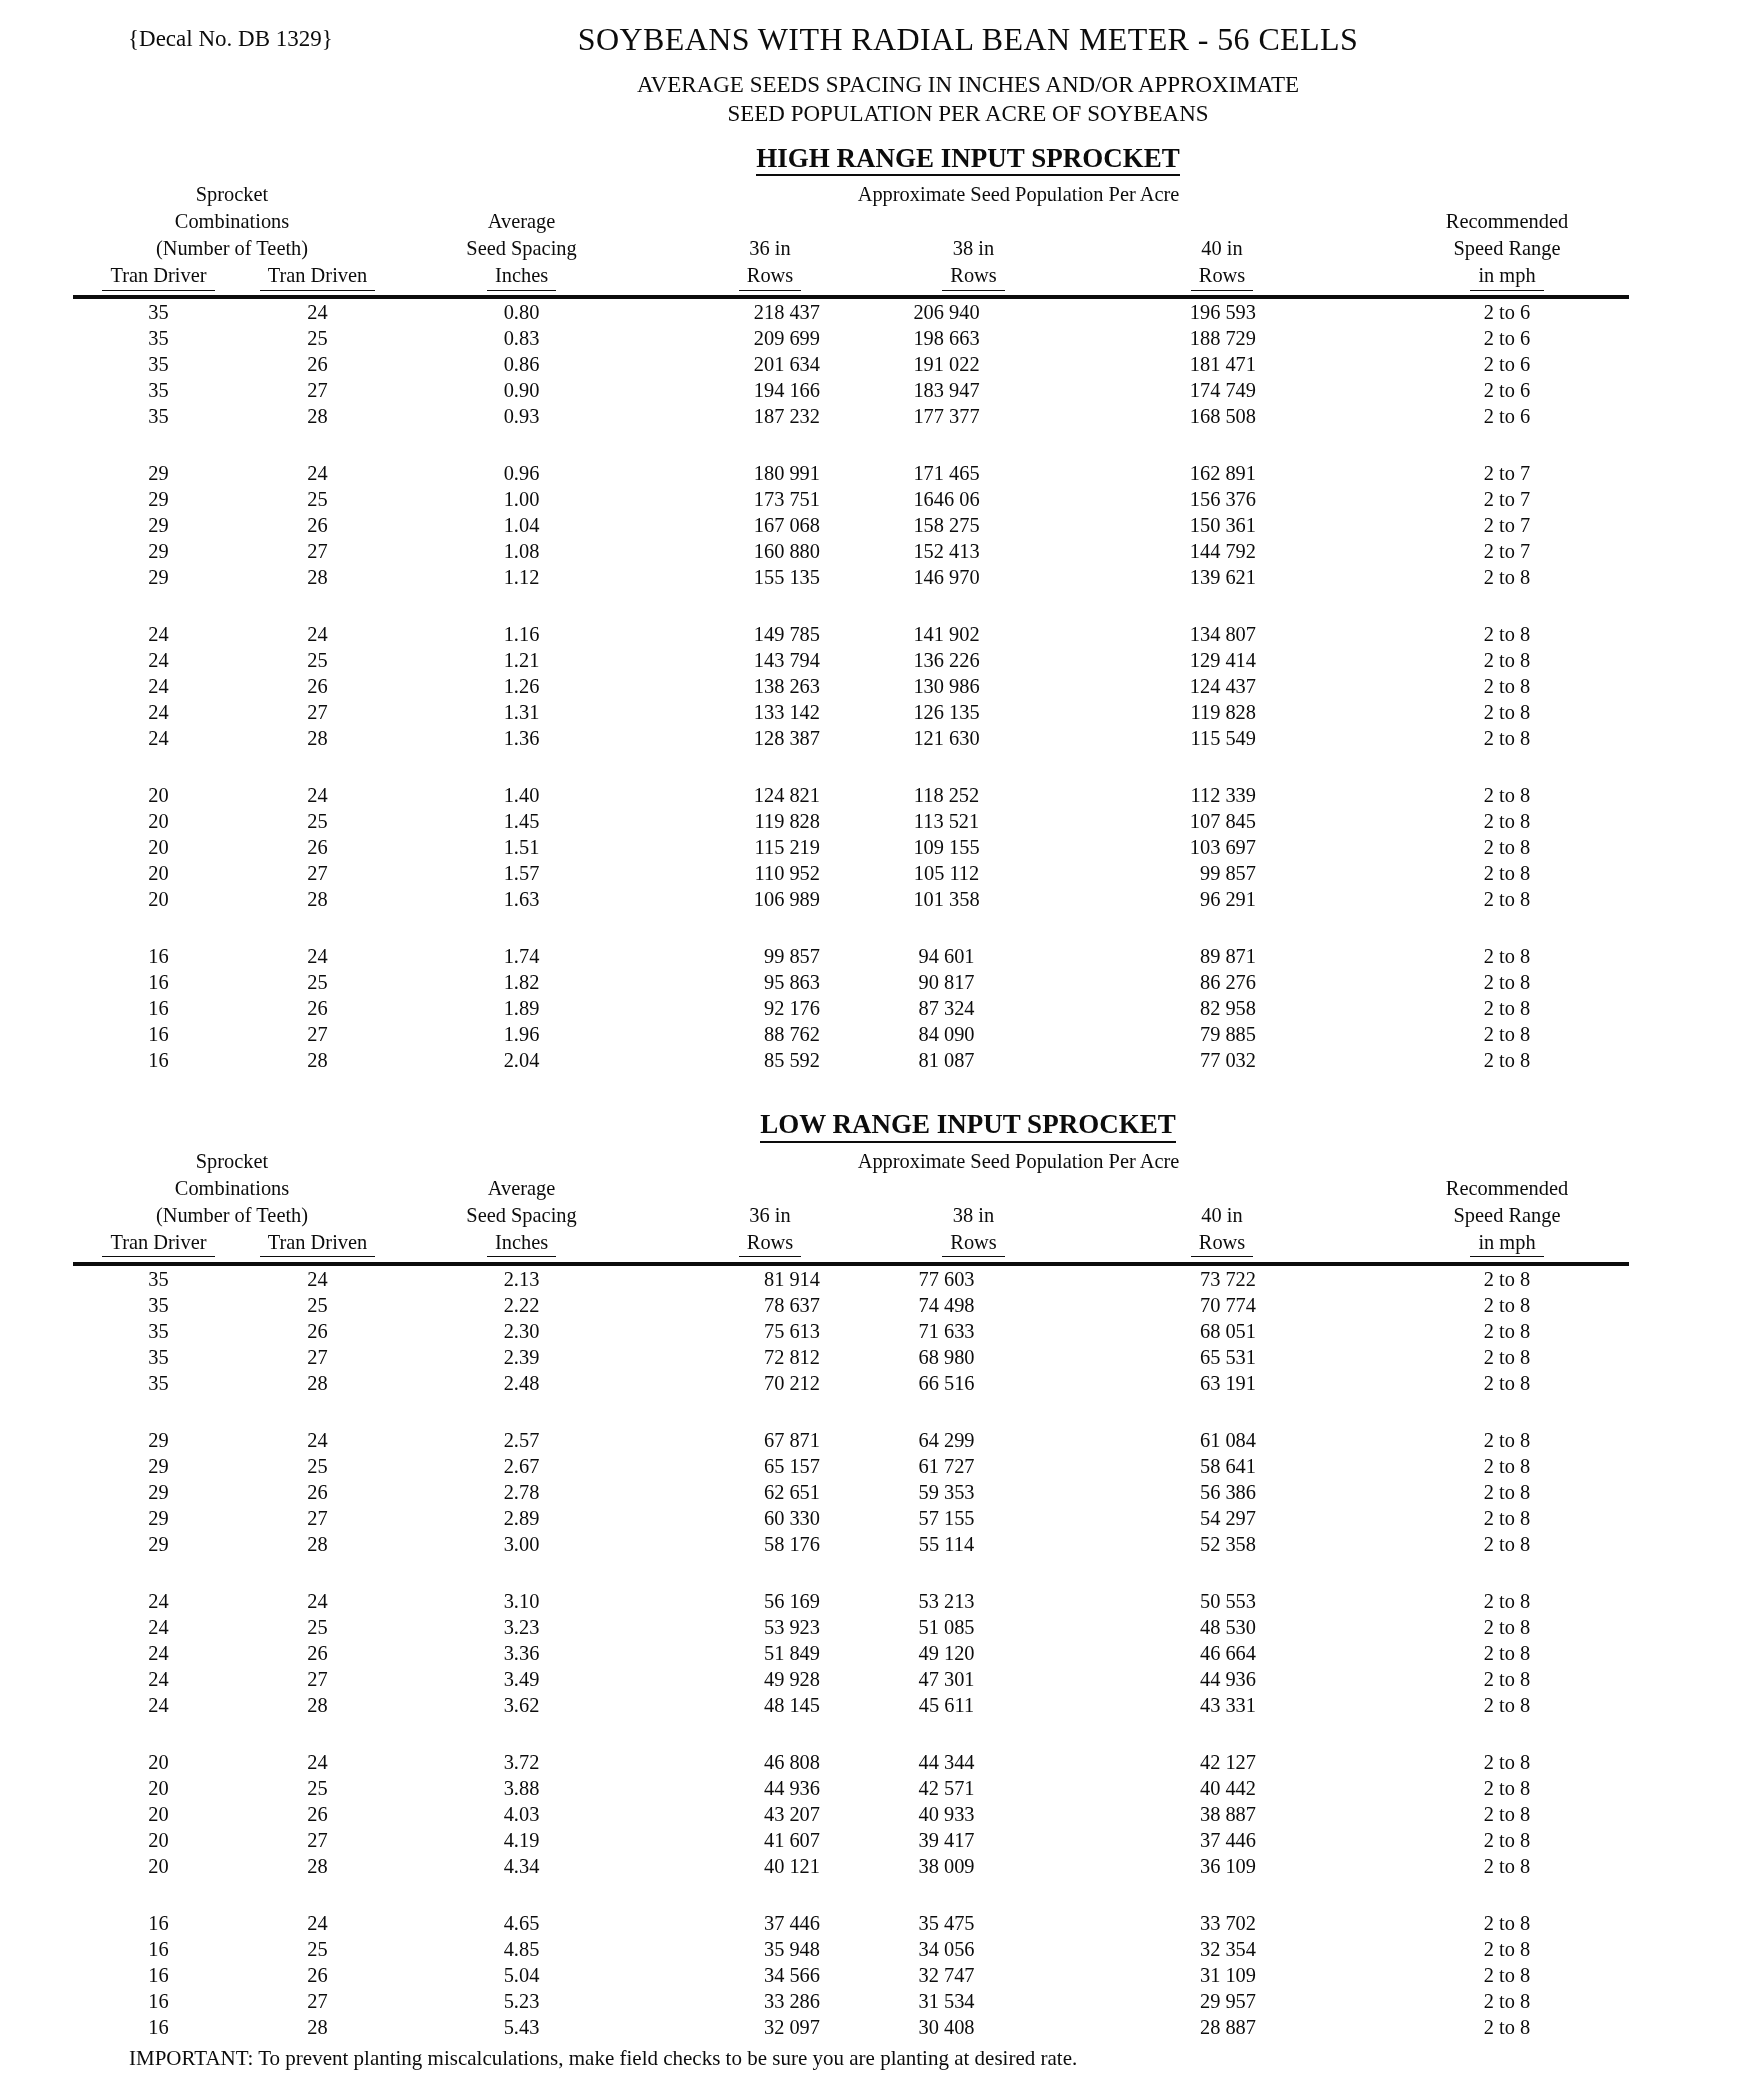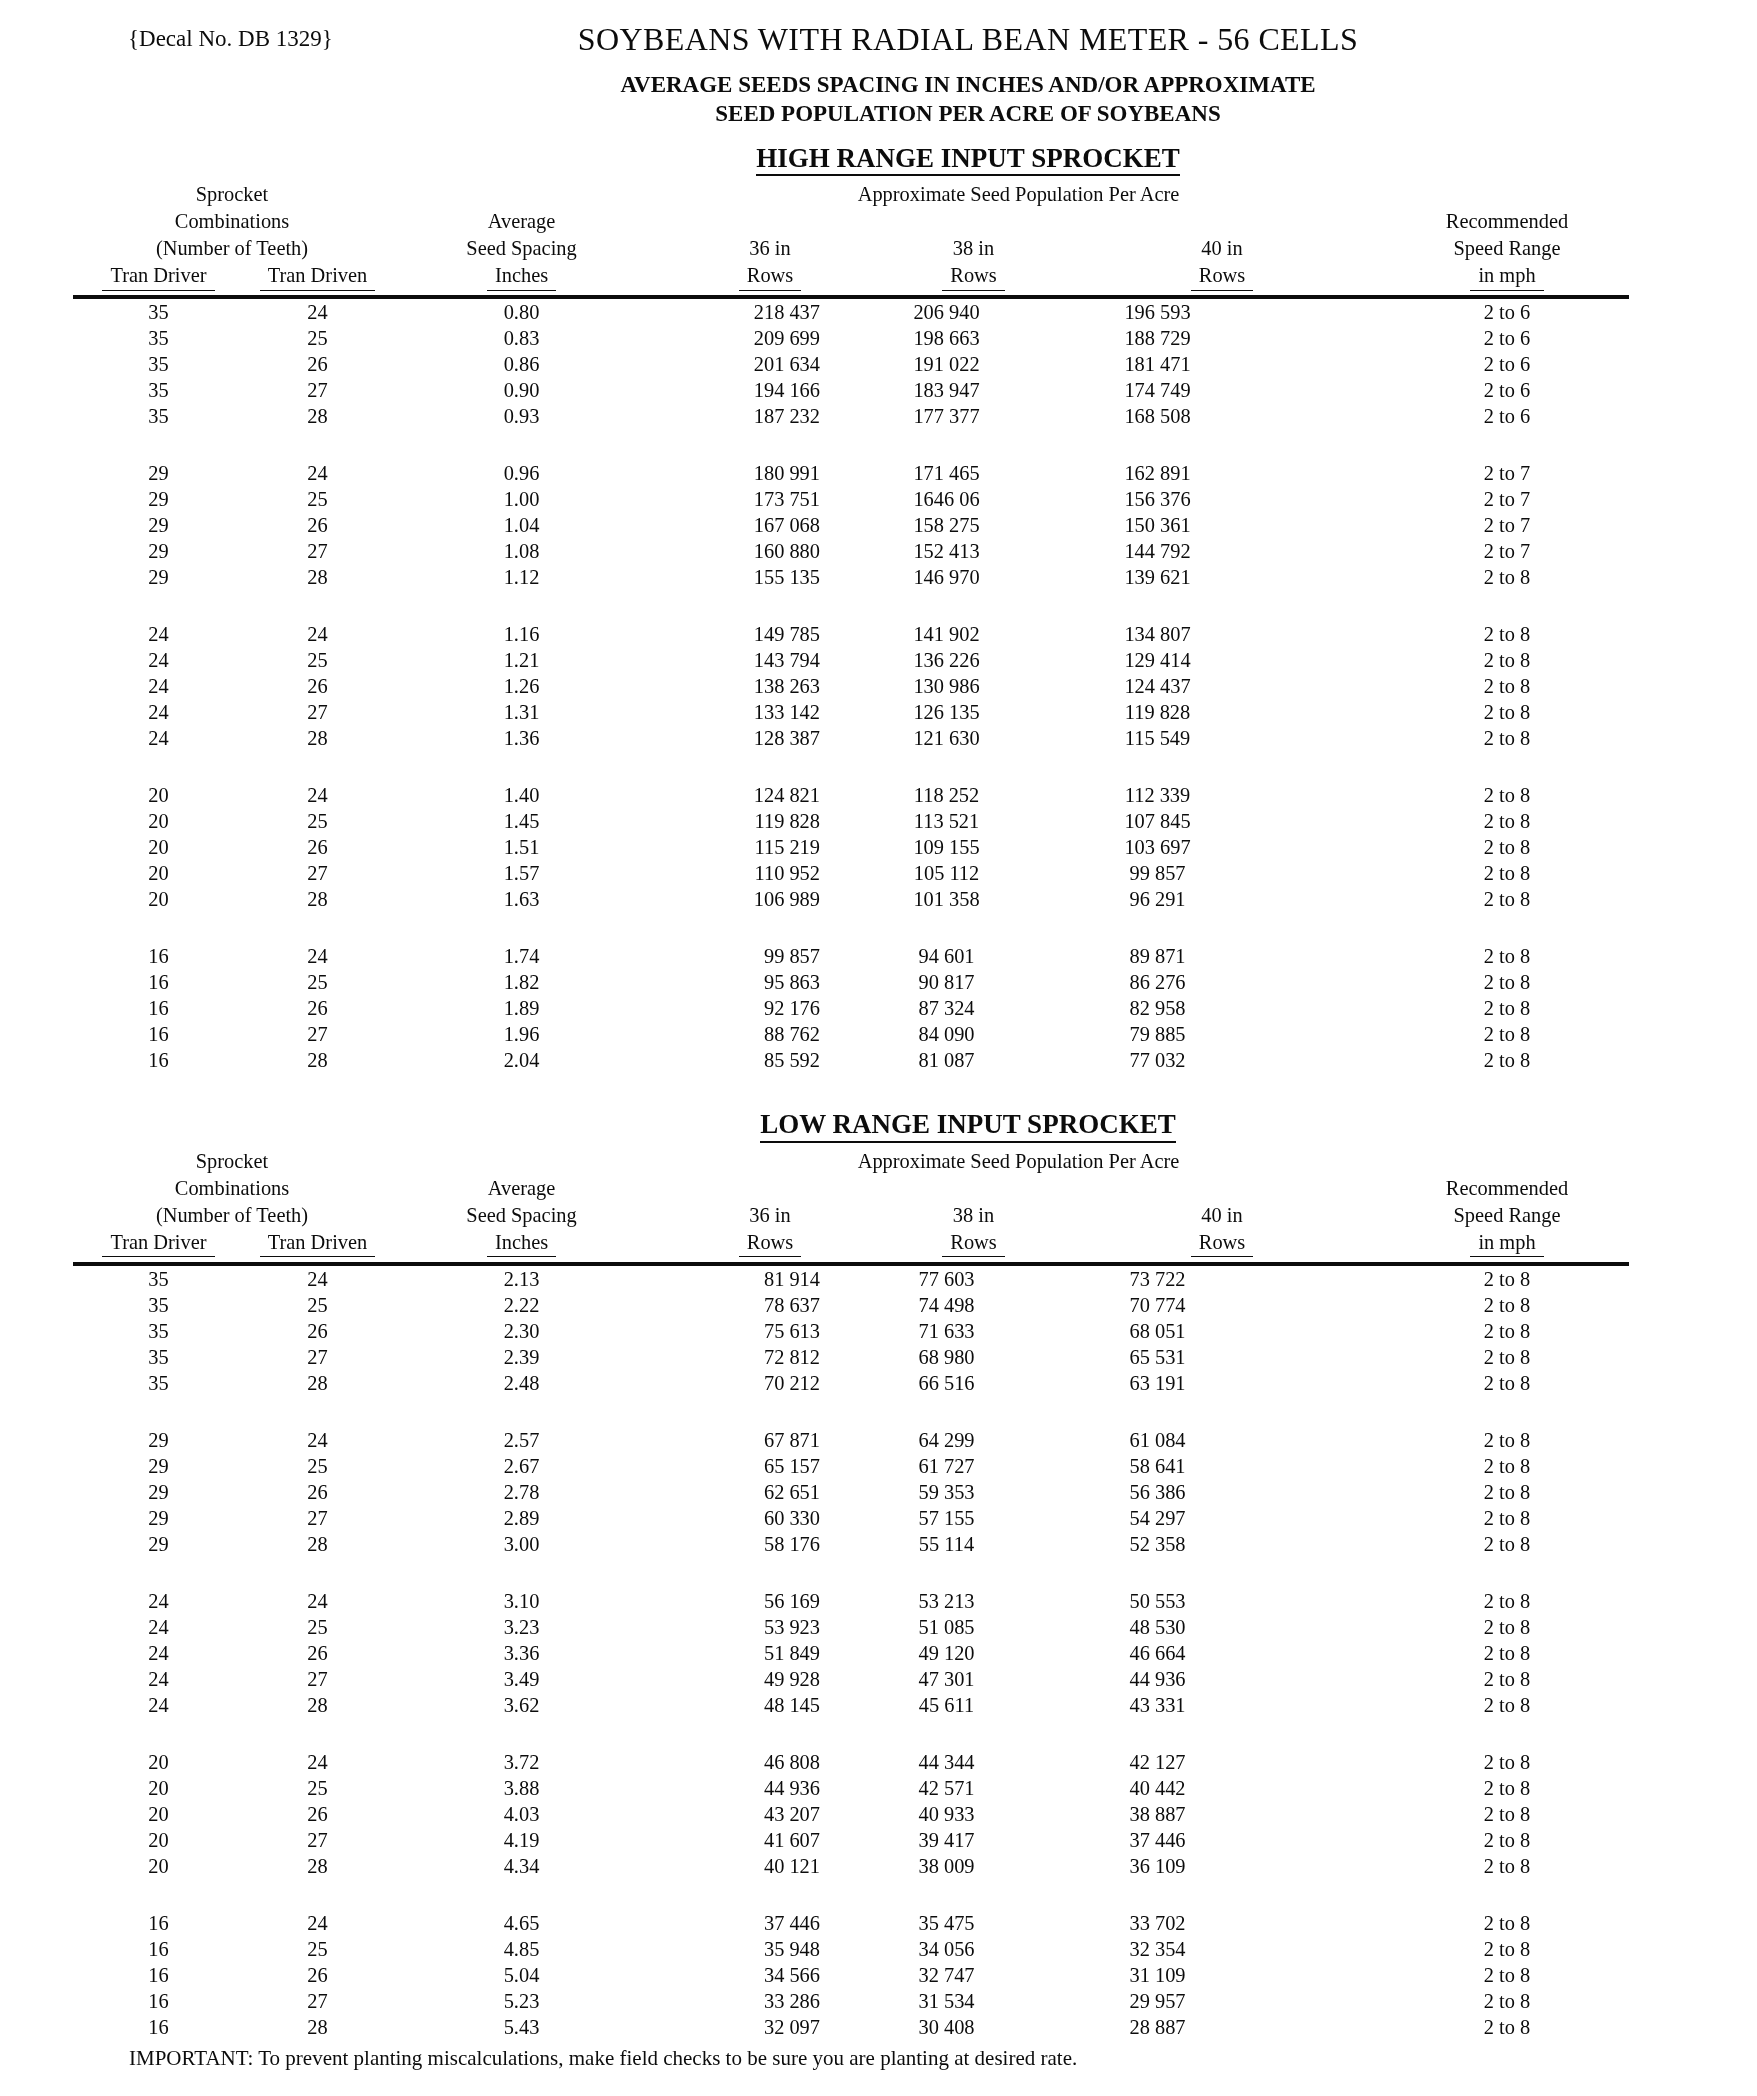--- a/index.html
+++ b/index.html
@@ -12,21 +12,21 @@
   }
   .decal {
     position:absolute; left:128px; top:26px;
     font-size:23px; white-space:nowrap;
   }
   .head-center { margin-left:179px; width:1578px; text-align:center; }
   .doc-title {
     font-size:32px; font-weight:normal; letter-spacing:0.4px;
     margin:21px 0 0 0; padding-top:0;
   }
-  .doc-subtitle { font-size:23px; font-weight:bold; line-height:28.5px; margin-top:13px; }
+  .doc-subtitle { font-size:23px; font-weight:normal; line-height:28.5px; margin-top:13px; }
   .doc-note { font-size:20.4px; font-style:italic; margin-top:19.5px; }
   .section-title {
     display:inline-block; font-size:27px; font-weight:bold;
     border-bottom:2.4px solid #0c0c0c; padding-bottom:0.8px; margin-top:14.7px;
   }
   .low-title-wrap { margin-top:21px; }
 
   table.rate {
     border-collapse:collapse; table-layout:fixed;
     margin:4.9px 0 0 73px; width:1555px;
@@ -38,21 +38,21 @@
   thead td {
     text-align:center; vertical-align:bottom;
     padding:0; line-height:27px; font-size:20.4px;
   }
   thead tr.rule-row td { border-bottom:4.9px solid #0c0c0c; padding-bottom:4.1px; }
   .hu { display:inline-block; border-bottom:1.6px solid #0c0c0c; padding:0 8.1px 0.8px 8.1px; }
 
   tbody td { padding:0; height:26px; line-height:26px; text-align:center; font-size:20.4px; }
   tbody td.c-r36 { text-align:right; padding-right:68px; }
   tbody td.c-r38 { text-align:center; padding-right:54px; }
-  tbody td.c-r40 { text-align:center; padding-right:129px; }
+  tbody td.c-r40 { text-align:right; padding-right:129px; }
   tbody tr.spacer td { height:31px; }
 
   .doc-footer { margin:6.5px 0 0 129px; font-size:21px; }
 </style>
 </head>
 <body>
 
 <div class="decal">{Decal No. DB 1329}</div>
 
 <div class="head-center">

